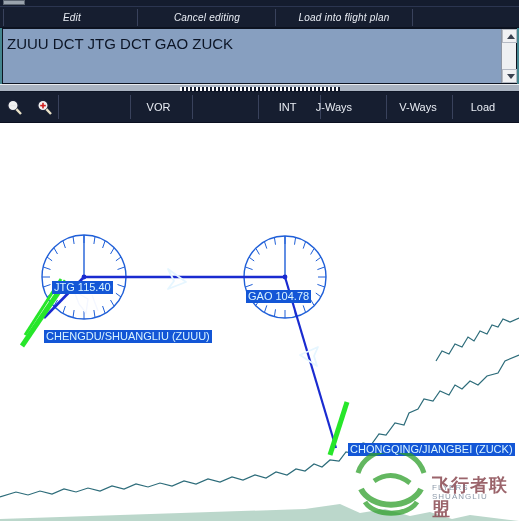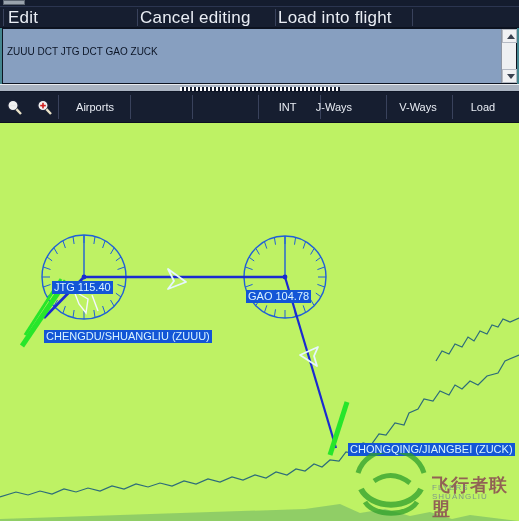--- a/index.html
+++ b/index.html
@@ -6,28 +6,28 @@
   body{width:519px;height:521px;overflow:hidden;
        font-family:"Liberation Sans","DejaVu Sans",sans-serif;}
   #app{position:relative;width:519px;height:521px;overflow:hidden;background:#45868f;}
 
   
   .topbar{position:absolute;left:0;top:0;width:519px;height:7px;background:#141c2e;}
   .winbtn{position:absolute;left:3px;top:0px;width:22px;height:5px;background:#9aa3ad;
           border:1px solid #5d6672;box-sizing:border-box;}
   .menubar{position:absolute;left:0;top:6px;width:519px;height:22px;background:#161e30;
            border-top:1px solid #2b3550;border-bottom:1px solid #0c1220;box-sizing:border-box;}
-  .menuitem{position:absolute;top:0;height:21px;line-height:21px;
-            color:#e9edf4;font-size:17px;letter-spacing:.2px;cursor:default;}
+  .menuitem{position:absolute;top:0;height:21px;line-height:21px;text-align:center;
+            color:#e9edf4;font-size:10px;letter-spacing:.2px;cursor:default;font-style:italic;}
   .menusep{position:absolute;top:2px;width:1px;height:17px;background:#39425c;}
 
   
   .editorwrap{position:absolute;left:2px;top:28px;width:515px;height:56px;
               background:#879fc0;border:1px solid #0d1320;box-sizing:border-box;}
-  .editortext{position:absolute;left:4px;top:16px;right:20px;color:#0c1526;font-size:10px;
+  .editortext{position:absolute;left:4px;top:8px;right:20px;color:#0c1526;font-size:15px;
               line-height:14px;white-space:pre-wrap;word-break:break-word;}
   .vscroll{position:absolute;right:0;top:0;width:15px;height:54px;background:#eef0f2;
            border-left:1px solid #8d95a2;box-sizing:border-box;}
   .sbtn{position:absolute;left:0;width:15px;height:14px;background:#f0f1f3;
         border:1px solid #b4bac4;box-sizing:border-box;}
   .sbtn.up{top:0;}
   .sbtn.dn{bottom:0;}
   .sarrow{position:absolute;left:3.5px;width:0;height:0;border-left:4px solid transparent;
           border-right:4px solid transparent;}
   .sbtn.up .sarrow{top:4px;border-bottom:5px solid #3a4250;}
@@ -41,21 +41,21 @@
 
   
   .toolbar{position:absolute;left:0;top:92px;width:519px;height:31px;background:#161e30;
            border-bottom:1px solid #0b1020;box-sizing:border-box;}
   .tbitem{position:absolute;top:0;height:30px;line-height:30px;text-align:center;
           color:#e9edf4;font-size:11px;cursor:default;}
   .tbsep{position:absolute;top:3px;width:1px;height:24px;background:#39425c;}
   .magicon{position:absolute;top:7px;width:17px;height:17px;}
 
   
-  .map{position:absolute;left:0;top:123px;width:519px;height:398px;background:#bef264;
+  .map{position:absolute;left:0;top:123px;width:519px;height:398px;background:#ffffff;
        overflow:hidden;}
   .maplabel{position:absolute;background:#1356d6;color:#d8f3ff;font-size:11px;
             line-height:13px;padding:0 2px;white-space:nowrap;}
   svg{display:block;}
   .wm-cn{position:absolute;color:#8a4a52;font-weight:bold;font-size:18px;letter-spacing:1px;
          opacity:.85;font-family:"DejaVu Sans",sans-serif;margin-top:12px;}
   .wm-en{position:absolute;color:#6f7f93;font-size:8px;letter-spacing:1px;opacity:.8;}
 </style>
 </head>
 <body>
@@ -101,22 +101,22 @@
     </svg>
 
     <svg class="magicon" style="left:36px" viewBox="0 0 17 17">
       <circle cx="7" cy="6.5" r="5.2" fill="#f2f2f2" stroke="#1b2236" stroke-width="1.4"></circle>
       <rect x="4.2" y="5.8" width="5.6" height="1.6" fill="#cf2020"></rect>
       <rect x="6.2" y="3.8" width="1.6" height="5.6" fill="#cf2020"></rect>
       <line x1="10.4" y1="10.2" x2="15" y2="15" stroke="#e9e2c8" stroke-width="2.4"></line>
     </svg>
 
     <div class="tbsep" style="left:58px"></div>
-    <div class="tbitem" style="left:60px;width:70px">Airports</div>
     <div class="tbsep" style="left:130px"></div>
+    <div class="tbitem" style="left:132px;width:53px">VOR</div>
     <div class="tbsep" style="left:192px"></div>
     <div class="tbsep" style="left:258px"></div>
     <div class="tbitem" style="left:260px;width:55px">INT</div>
     <div class="tbsep" style="left:320px"></div>
     <div class="tbitem" style="left:304px;width:60px">J-Ways</div>
     <div class="tbsep" style="left:386px"></div>
     <div class="tbitem" style="left:388px;width:60px">V-Ways</div>
     <div class="tbsep" style="left:452px"></div>
     <div class="tbitem" style="left:454px;width:58px">Load</div>
   </div>

